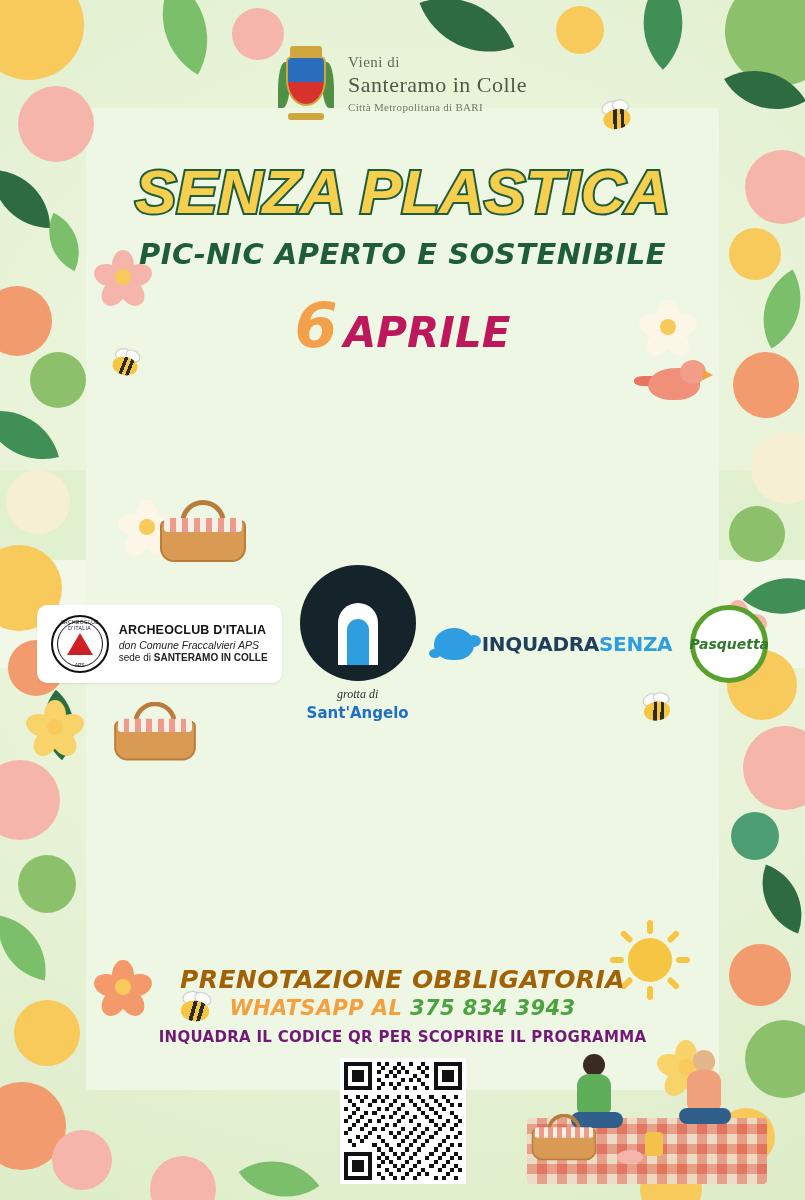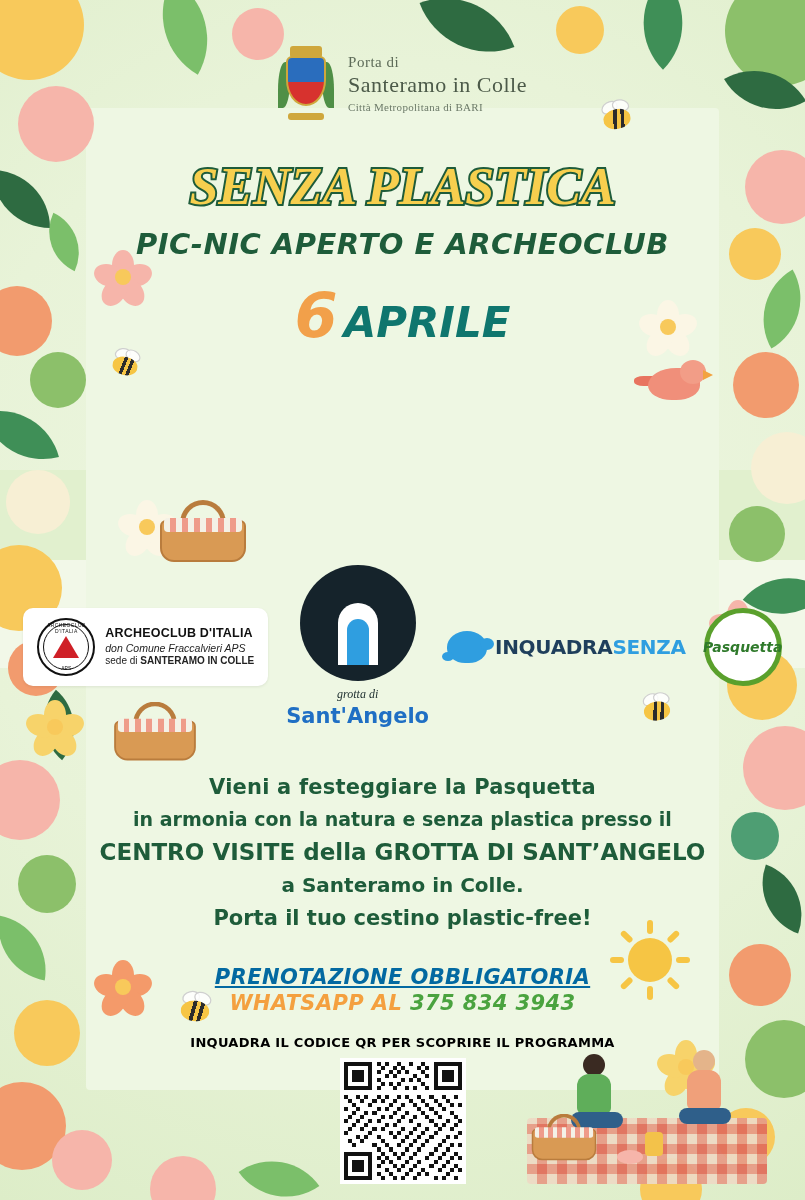--- a/index.html
+++ b/index.html
@@ -129,44 +129,44 @@
   .t1 {
     font-family: "DejaVu Sans", sans-serif;
     font-weight: 900; font-style: italic;
     font-size: 71px; letter-spacing: 1px;
     color: #f7cf4e;
     -webkit-text-stroke: 5px #1e5c3a;
     paint-order: stroke fill;
     line-height: .98;
   }
   .t2 {
-    font-family: Liberation Serif, serif;
+    font-family: Liberation Sans, sans-serif;
     font-weight: 900; font-style: italic;
-    font-size: 52px; letter-spacing: 0px;
+    font-size: 62px; letter-spacing: 0px;
     color: #f7cf4e;
     -webkit-text-stroke: 4px #1e5c3a;
     paint-order: stroke fill;
     line-height: 1.02;
     margin-top: 2px;
   }
   .t3 {
     font-family: "DejaVu Sans", sans-serif;
     font-weight: 700; font-style: italic;
     font-size: 29px; letter-spacing: .5px;
     color: #1e5c3a;
     margin-top: 14px;
   }
   .dateline {
     margin-top: 18px;
     display: flex; align-items: baseline; justify-content: center; gap: 6px;
     font-family: "DejaVu Sans", sans-serif; font-weight: 900; font-style: italic;
   }
   .dateline .d1 { font-size: 42px; color: #1e5c3a; }
   .dateline .d2 { font-size: 62px; color: #f2a04a; }
-  .dateline .d3 { font-size: 42px; color: #0f766e; }
+  .dateline .d3 { font-size: 42px; color: #be185d; }
   .dateline .d4 {
     font-size: 42px; color: #f7cf4e;
     -webkit-text-stroke: 3px #1e5c3a; paint-order: stroke fill;
   }
 
   
   .logos {
     position: absolute; top: 565px; left: 0; right: 0;
     display: flex; align-items: center; justify-content: center;
     gap: 18px; z-index: 7;
@@ -220,21 +220,21 @@
     background: #ffffff;
     border-radius: 20px 20px 0 0;
     margin-bottom: 16px;
     position: relative;
   }
   .grotta-circle .arch .inner {
     position: absolute; left: 9px; right: 9px; bottom: 0; top: 16px;
     background: #2f9ee0; border-radius: 11px 11px 0 0;
   }
   .grotta .g1 { font-family: "Liberation Serif", serif; font-size: 12px; color: #233; font-style: italic; margin-top: 4px;}
-  .grotta .g2 { font-family: "DejaVu Sans", sans-serif; font-weight: 700; font-size: 21px; color: #1f6fc4; }
+  .grotta .g2 { font-family: "DejaVu Sans", sans-serif; font-weight: 700; font-size: 15px; color: #1f6fc4; }
 
   .pf {
     display: flex; align-items: center; gap: 8px;
   }
   .pf .turtle {
     width: 40px; height: 32px; background: #2f9ee0;
     border-radius: 50% 50% 45% 45%; position: relative;
   }
   .pf .turtle::before {
     content: ""; position: absolute; right: -7px; top: 7px;
@@ -270,26 +270,26 @@
   .body-copy .b2 { font-size: 19px; margin-top: 9px; }
   .body-copy .b3 { font-size: 23px; margin-top: 9px; font-weight: 900; }
   .body-copy .b4 { font-size: 20px; margin-top: 8px; }
   .body-copy .b5 { font-size: 21px; margin-top: 9px; }
 
   .booking {
     position: absolute; top: 965px; left: 0; right: 0;
     text-align: center; z-index: 6;
     font-family: "DejaVu Sans", sans-serif; font-weight: 900; font-style: italic;
   }
-  .booking .k1 { font-size: 21px; color: #0369a1; letter-spacing: .4px; text-decoration: underline; }
+  .booking .k1 { font-size: 25px; color: #a16207; letter-spacing: .4px; }
   .booking .k2 { font-size: 21px; color: #f4a03f; letter-spacing: .4px; margin-top: 2px; }
   .booking .k2 .num { color: #4aa33f; }
   .booking .k3 {
-    font-size: 13px; color: #000000; font-style: normal;
-    font-weight: 700; margin-top: 20px; letter-spacing: .3px;
+    font-size: 15px; color: #701a75; font-style: normal;
+    font-weight: 700; margin-top: 8px; letter-spacing: .3px;
   }
 
   .qr {
     position: absolute; top: 1058px; left: 50%; transform: translateX(-50%);
     width: 126px; height: 126px; background: #fff; padding: 4px; z-index: 7;
   }
 
   
   .basket {
     position: absolute; width: 86px; height: 62px;
@@ -478,21 +478,21 @@
 
   <div class="header">
     <div class="crest">
       <div class="crown"></div>
       <div class="wreath-l"></div>
       <div class="wreath-r"></div>
       <div class="shield"></div>
       <div class="ribbon"></div>
     </div>
     <div class="comune-text">
-      <div class="l1">Porta di</div>
+      <div class="l1">Vieni di</div>
       <div class="l2">Santeramo in Colle</div>
       <div class="l3">Città Metropolitana di BARI</div>
     </div>
   </div>
 
   <div class="bee" style="left:600px;top:108px;transform:rotate(-12deg) scale(1.25);">
     <div class="w1"></div>
       <div class="w2"></div>
       <div class="bd"></div>
   </div>
@@ -514,21 +514,21 @@
 
   <div class="bird" style="left:648px;top:360px;">
     <div class="btail"></div>
       <div class="bbody"></div>
       <div class="bhead"></div>
       <div class="beak"></div>
   </div>
 
   <div class="titles">
     <div class="t2">SENZA PLASTICA</div>
-    <div class="t3">PIC-NIC APERTO E ARCHEOCLUB</div>
+    <div class="t3">PIC-NIC APERTO E SOSTENIBILE</div>
     <div class="dateline">
       <span class="d2">6</span>
       <span class="d3">APRILE</span>
     </div>
   </div>
 
   <div class="basket" style="left:160px;top:500px;">
     <div class="handle"></div>
       <div class="body"></div>
       <div class="cloth"></div>
@@ -568,27 +568,20 @@
       <div class="turtle"></div>
       <div class="pf-text"><span>INQUADRA</span><span class="free">SENZA</span></div>
     </div>
 
     <div class="alimurgia">
       <div class="am-txt">Pasquetta</div>
     </div>
 
   </div>
 
-  <div class="body-copy">
-    <div class="b1">Vieni a festeggiare la Pasquetta</div>
-    <div class="b2">in armonia con la natura e senza plastica presso il</div>
-    <div class="b3">CENTRO VISITE della GROTTA DI SANT’ANGELO</div>
-    <div class="b4">a Santeramo in Colle.</div>
-    <div class="b5">Porta il tuo cestino plastic-free!</div>
-  </div>
 
   <div class="sun" style="left:610px;top:920px;">
     <div class="core"></div>
     <i style="transform:rotate(0deg)"></i>
       <i style="transform:rotate(45deg)"></i>
     <i style="transform:rotate(90deg)"></i>
       <i style="transform:rotate(135deg)"></i>
     <i style="transform:rotate(180deg)"></i>
       <i style="transform:rotate(225deg)"></i>
     <i style="transform:rotate(270deg)"></i>

